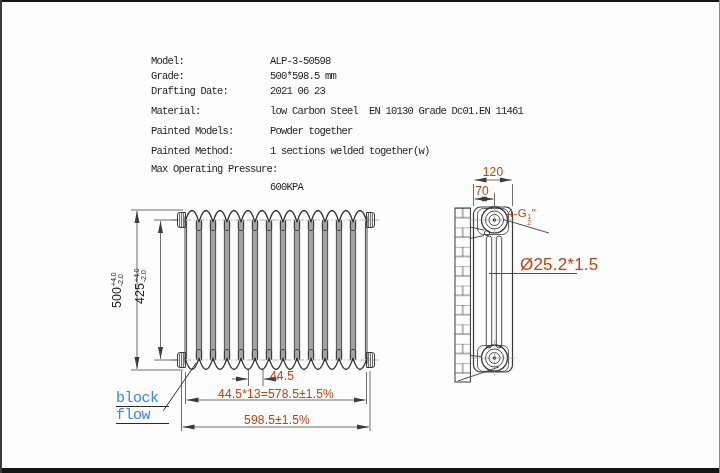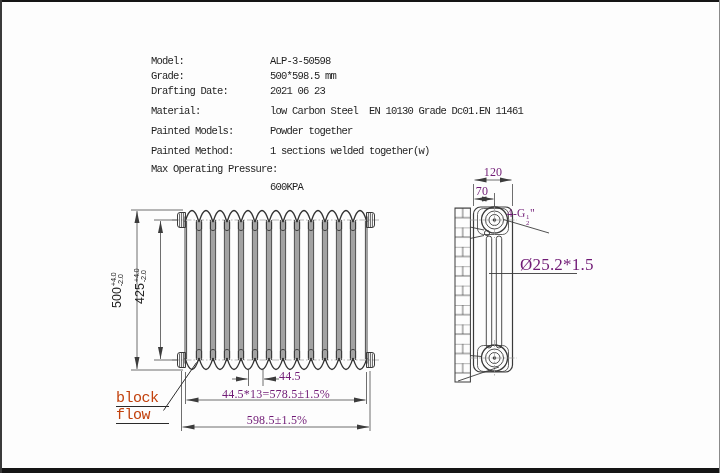--- a/index.html
+++ b/index.html
@@ -19,39 +19,39 @@
   
   .spec-label,.spec-value{
     position:absolute;font-size:10.5px;line-height:12px;letter-spacing:-0.8px;
     color:#1f1f1f;white-space:pre;
   }
   .spec-label{left:142px;margin-left:9px;}
   .spec-value{left:270px;}
 
   
   .dim{
-    position:absolute;font-family:Liberation Serif, serif;
-    font-size:12px;line-height:12px;color:#701a75;letter-spacing:0.2px;white-space:pre;
+    position:absolute;font-family:Liberation Sans, sans-serif;
+    font-size:12px;line-height:12px;color:#c2410c;letter-spacing:0.2px;white-space:pre;
   }
   .dim.center{text-align:center;}
 
   
   .vlabel{
     position:absolute;display:flex;align-items:flex-end;gap:1px;
     font-family:"Liberation Sans",sans-serif;color:#222;
     transform:rotate(-90deg);transform-origin:left bottom;height:14px;white-space:nowrap;
   }
   .vnum{font-size:12.5px;line-height:13px;}
   .vtol{display:flex;flex-direction:column;font-size:7.5px;line-height:7.2px;
         letter-spacing:-0.3px;margin-bottom:0px;}
 
   
   .callout-line{
     position:absolute;left:116px;width:53px;font-size:15px;line-height:14px;
-    letter-spacing:-0.5px;color:#c2410c;border-bottom:1.3px solid #2a2a2a;
+    letter-spacing:-0.5px;color:#3b82f6;border-bottom:1.3px solid #2a2a2a;
   }
 
   
   .frac{display:inline-flex;flex-direction:column;align-items:center;
         font-size:6.8px;line-height:5.6px;vertical-align:-2px;margin:0 0.5px;}
 </style>
 </head>
 <body>
 
 <svg class="draw" width="720" height="473" viewBox="0 0 720 473">
@@ -225,21 +225,21 @@
   </span>
 </div>
 <div class="vlabel" style="left:147px;top:290px">
   <span class="vnum">425</span>
   <span class="vtol">
     <span>+4.0</span>
     <span>-2.0</span>
   </span>
 </div>
 
-<span class="dim" style="left:279px;top:370px">44.5</span>
+<span class="dim" style="left:270px;top:370px">44.5</span>
 <span class="dim center" style="left:200px;top:388px;width:152px">44.5*13=578.5±1.5%</span>
 <span class="dim center" style="left:217px;top:413.5px;width:120px">598.5±1.5%</span>
 
 <div>
   <span class="callout-line" style="top:392px">block</span>
   <span class="callout-line" style="top:409px">flow</span>
 </div>
 
 <span class="dim center" style="left:480px;top:166px;width:26px">120</span>
 <span class="dim center" style="left:471px;top:185px;width:22px">70</span>

